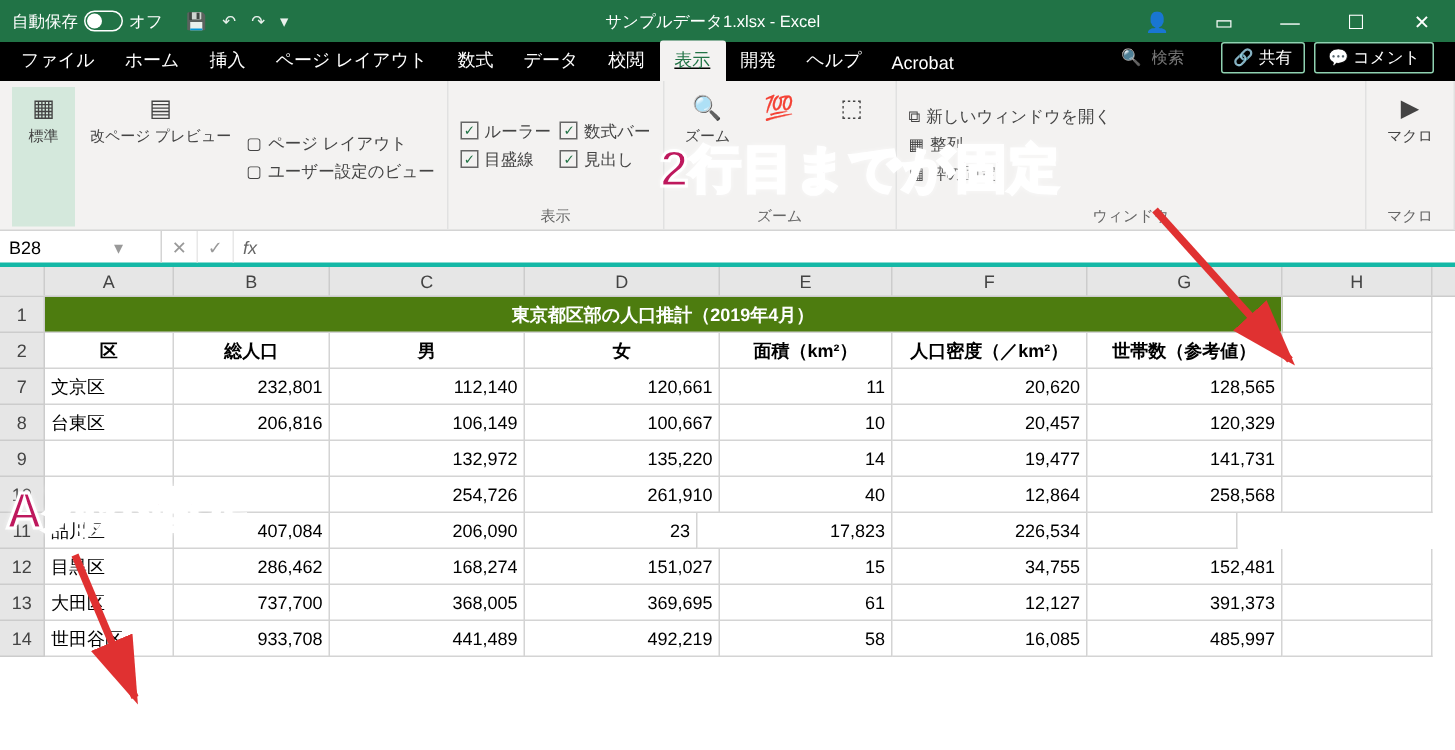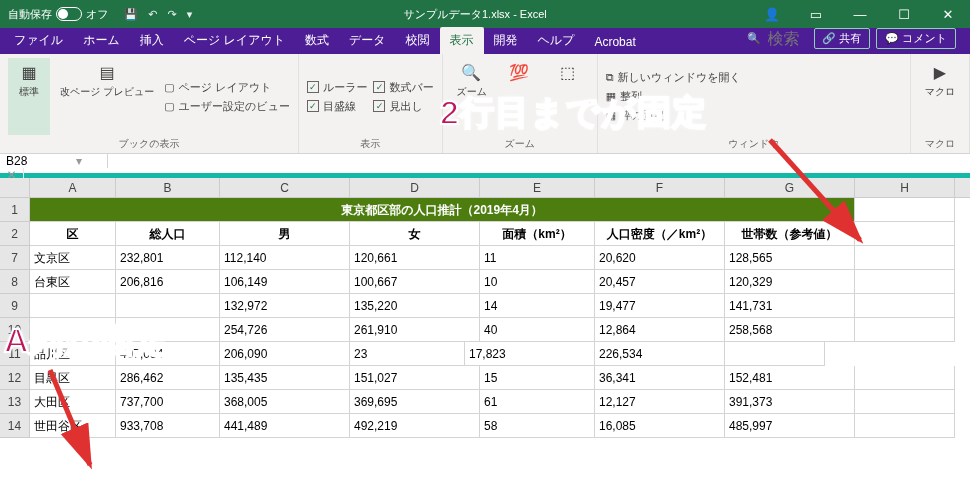--- a/index.html
+++ b/index.html
@@ -10,59 +10,59 @@
 .titlebar .autosave { display:flex; align-items:center; gap:4px; padding:0 8px; }
 .titlebar .toggle { width:26px; height:14px; border:1px solid #fff; border-radius:7px; position:relative; }
 .titlebar .toggle::after { content:""; position:absolute; width:10px; height:10px; background:#fff; border-radius:50%; top:1px; left:1px; }
 .titlebar .qat { display:flex; gap:10px; padding:0 8px; }
 .titlebar .qat span { opacity:.9; }
 .titlebar .title { flex:1; text-align:center; }
 .titlebar .winctl { display:flex; }
 .titlebar .winctl > div { width:44px; height:28px; display:flex; align-items:center; justify-content:center; font-size:13px; }
 
 
-.tabs { height:26px; background:#4c1d95; display:flex; align-items:flex-end; padding:0 4px; font-size:12px; }
+.tabs { height:26px; background:#000000; display:flex; align-items:flex-end; padding:0 4px; font-size:12px;text-decoration:underline; }
 .tabs > div { padding:5px 10px; color:#fff; cursor:pointer; }
 .tabs > div.active { background:#f3f2f1; color:#217346; border-radius:2px 2px 0 0; }
 .tabs .right { margin-left:auto; display:flex; align-items:center; gap:6px; }
 .tabs .searchicon { color:#fff; font-size:11px; }
-.tabs .searchbox { background:transparent; border:none; color:#fff; font-size:16px; width:40px; }
+.tabs .searchbox { background:transparent; border:none; color:#fff; font-size:11px; width:40px; }
 .tabs .btn { border:1px solid #8fd2b1; border-radius:2px; padding:2px 8px; color:#fff; font-size:11px; display:flex; align-items:center; gap:3px; }
 
 
 .ribbon { height:100px; background:#f3f2f1; border-bottom:1px solid #d4d4d4; display:flex; font-size:11px; color:#444; }
 .group { border-right:1px solid #e1e1e1; padding:4px 8px 2px; display:flex; flex-direction:column; }
 .group .ctl { flex:1; display:flex; gap:6px; }
 .group .label { text-align:center; font-size:10px; color:#666; padding-top:2px; }
 .vbtn { display:flex; flex-direction:column; align-items:center; gap:2px; padding:2px 4px; min-width:42px; }
 .vbtn .ico { width:24px; height:24px; display:flex; align-items:center; justify-content:center; font-size:16px; }
 .vbtn .txt { font-size:10px; text-align:center; line-height:1.2; }
 .vbtn.active { background:#d4e8dc; }
 .hstack { display:flex; flex-direction:column; gap:4px; justify-content:center; }
 .hitem { display:flex; align-items:center; gap:4px; font-size:11px; }
 .chk { width:12px; height:12px; border:1px solid #666; display:inline-flex; align-items:center; justify-content:center; font-size:9px; color:#217346; }
 
 
-.fbar { height:24px; border-bottom:5px solid #14b8a6; display:flex; font-size:12px;flex-direction:column; }
+.fbar { height:24px; border-bottom:3px solid #14b8a6; display:flex; align-items:center; font-size:12px; }
 .namebox { width:108px; border-right:1px solid #d4d4d4; padding:0 6px; height:100%; display:flex; align-items:center; }
 .namebox input { border:none; width:70px; font-size:12px; }
 .fbar .fxbtn { width:24px; text-align:center; color:#999; border-right:1px solid #e8e8e8; height:100%; display:flex; align-items:center; justify-content:center; }
 .fbar .fx { font-style:italic; padding:0 6px; color:#666; }
 .fbar input.fml { border:none; flex:1; font-size:12px; }
 
 
 .grid { position:relative; }
 .colhdr { display:flex; height:20px; background:#e6e6e6; border-bottom:1px solid #ccc; font-size:12px; }
 .colhdr .sel { width:30px; border-right:1px solid #ccc; background:#e6e6e6; }
 .colhdr .ch { border-right:1px solid #ccc; text-align:center; line-height:20px; color:#444; }
 .rows { }
 .row { display:flex; height:24px; font-size:12px; }
 .rh { width:30px; background:#e6e6e6; border-right:1px solid #ccc; border-bottom:1px solid #ccc; text-align:center; line-height:24px; color:#444; }
 .cell { border-right:1px solid #d4d4d4; border-bottom:1px solid #d4d4d4; padding:0 4px; line-height:24px; overflow:hidden; white-space:nowrap; }
-.cell.num { }
+.cell.num { text-align:right; }
 .titlecell { background:#4d7c0f; color:#fff; text-align:center; font-weight:bold; }
 .hdrcell { font-weight:bold; text-align:center; }
 
 
 .cA{width:86px}.cB{width:104px}.cC{width:130px}.cD{width:130px}.cE{width:115px}.cF{width:130px}.cG{width:130px}.cH{width:100px}
 
 
 .anno { position:absolute; font-size:34px; font-weight:900; color:#be185d; -webkit-text-stroke:2px #fff; text-shadow:0 0 4px #fff; pointer-events:none; letter-spacing:1px; }
 .arrow { position:absolute; pointer-events:none; }
 </style>
@@ -127,21 +127,20 @@
         <div class="hitem">
             <span>▢</span>
             <span>ページ レイアウト</span>
           </div>
         <div class="hitem">
             <span>▢</span>
             <span>ユーザー設定のビュー</span>
           </div>
       </div>
     </div>
-    <div class="label">ブックの表示</div>
   </div>
   <div class="group">
     <div class="ctl">
       <div class="hstack">
         <div class="hitem">
             <span class="chk">✓</span>
             <span>ルーラー</span>
           </div>
         <div class="hitem">
             <span class="chk">✓</span>
@@ -299,24 +298,24 @@
         <div class="cell cD num">206,090</div>
         <div class="cell cE num">23</div>
         <div class="cell cF num">17,823</div>
         <div class="cell cG num">226,534</div>
         <div class="cell cH"></div>
       </div>
       <div class="row">
         <div class="rh">12</div>
         <div class="cell cA">目黒区</div>
         <div class="cell cB num">286,462</div>
-        <div class="cell cC num">135,435</div>
+        <div class="cell cC num">168,274</div>
         <div class="cell cD num">151,027</div>
         <div class="cell cE num">15</div>
-        <div class="cell cF num">36,341</div>
+        <div class="cell cF num">34,755</div>
         <div class="cell cG num">152,481</div>
         <div class="cell cH"></div>
       </div>
       <div class="row">
         <div class="rh">13</div>
         <div class="cell cA">大田区</div>
         <div class="cell cB num">737,700</div>
         <div class="cell cC num">368,005</div>
         <div class="cell cD num">369,695</div>
         <div class="cell cE num">61</div>

